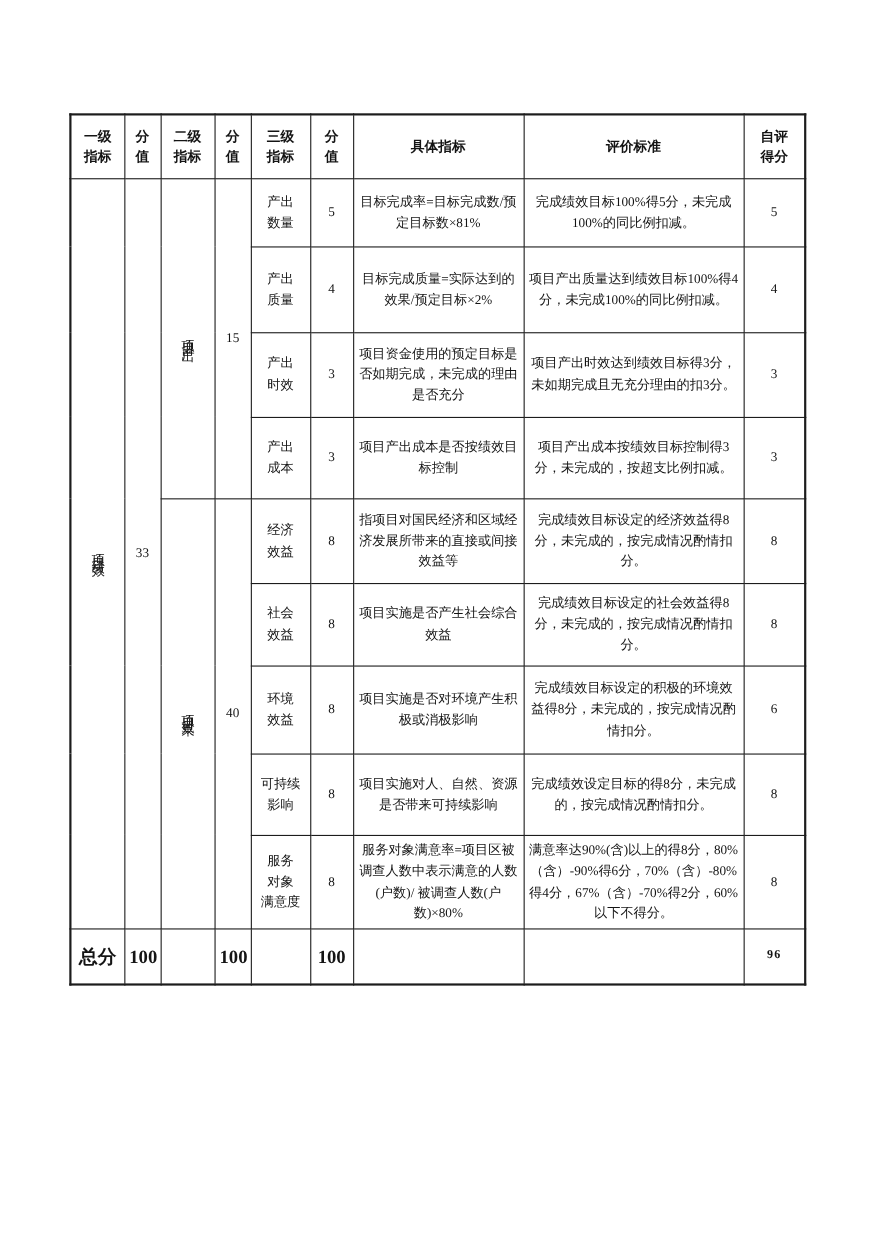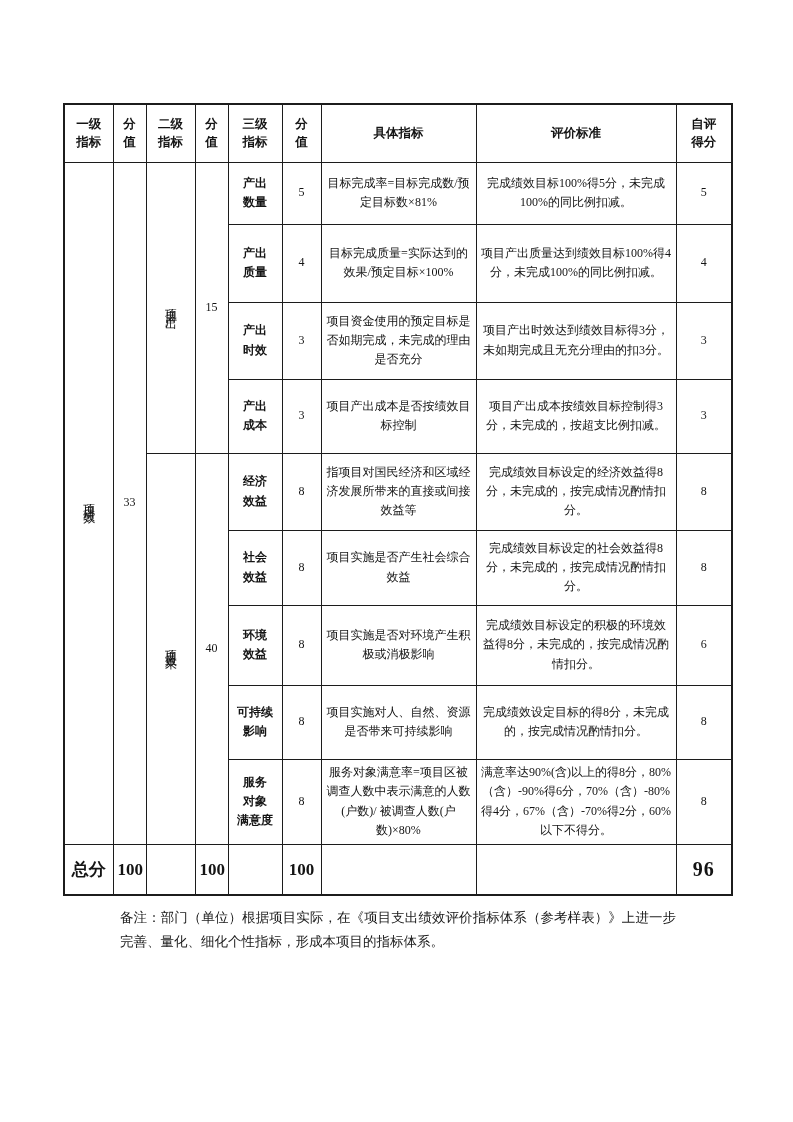--- a/index.html
+++ b/index.html
@@ -34,30 +34,30 @@
   table.eval th {
     font-weight: bold;
     font-size: 12.5px;
     white-space: pre-line;
     line-height: 1.45;
   }
   td.left {
     text-align: left;
     padding: 5px 7px;
   }
-  td.prewrap { white-space: pre-line; font-weight: bold; }
+  td.prewrap { white-space: pre-line; }
   .vtext {
     writing-mode: vertical-rl;
     text-orientation: upright;
     letter-spacing: 3px;
     display: inline-block;
     line-height: 1.1;
   }
   tr.total-row td { font-weight: bold; font-size: 17px; }
-  tr.total-row td.self-total { font-size: 20px; letter-spacing: 1px; }
+  tr.total-row td.self-total { font-size: 11px; letter-spacing: 1px; }
   .note {
     position: absolute;
     left: 120px;
     top: 906px;
     width: 556px;
     font-size: 13.5px;
     line-height: 1.8;
     text-align: justify;
     color: #1a1a1a;
   }
@@ -110,21 +110,21 @@
       <td>5</td>
       <td class="left">目标完成率=目标完成数/预定目标数×81%</td>
       <td class="left">完成绩效目标100%得5分，未完成100%的同比例扣减。</td>
       <td>5</td>
     </tr>
 
     <tr style="height:78px">
       <td class="prewrap">产出
 质量</td>
       <td>4</td>
-      <td class="left">目标完成质量=实际达到的效果/预定目标×100%</td>
+      <td class="left">目标完成质量=实际达到的效果/预定目标×2%</td>
       <td class="left">项目产出质量达到绩效目标100%得4分，未完成100%的同比例扣减。</td>
       <td>4</td>
     </tr>
 
     <tr style="height:77px">
       <td class="prewrap">产出
 时效</td>
       <td>3</td>
       <td class="left">项目资金使用的预定目标是否如期完成，未完成的理由是否充分</td>
       <td class="left">项目产出时效达到绩效目标得3分，未如期完成且无充分理由的扣3分。</td>
@@ -195,15 +195,14 @@
       <td>100</td>
       <td></td>
       <td>100</td>
       <td></td>
       <td></td>
       <td class="self-total">96</td>
     </tr>
   </tbody>
     </table>
 
-  <div class="note">备注：部门（单位）根据项目实际，在《项目支出绩效评价指标体系（参考样表）》上进一步完善、量化、细化个性指标，形成本项目的指标体系。</div>
 
 </div>
 
 </body></html>

